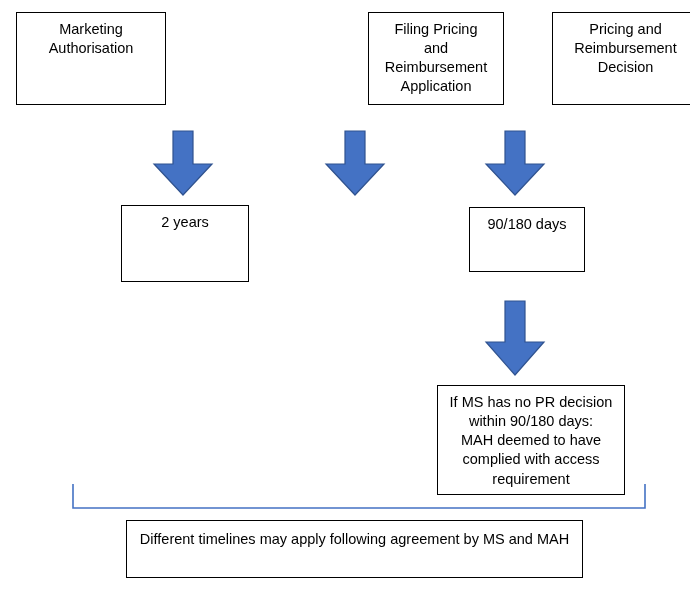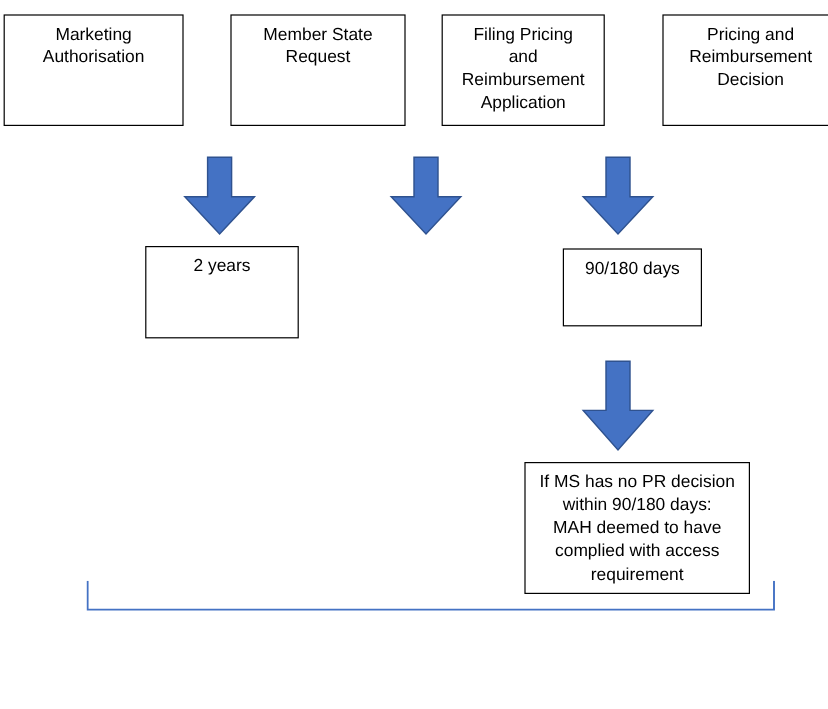--- a/index.html
+++ b/index.html
@@ -46,25 +46,23 @@
   }
   .bracket svg {
     display: block;
   }
 </style>
 </head>
 <body>
 
 <div id="canvas">
 
-  <div class="node" style="left:3px; top:12px; width:150px; height:93px;">Marketing
+  <div class="node" style="left:16px; top:12px; width:150px; height:93px;">Marketing
 Authorisation</div>
 
-  <div class="node" style="left:192px; top:12px; width:146px; height:93px;">Member State
-Request</div>
 
   <div class="node" style="left:368px; top:12px; width:136px; height:93px;">Filing Pricing
 and
 Reimbursement
 Application</div>
 
   <div class="node" style="left:552px; top:12px; width:147px; height:93px;">Pricing and
 Reimbursement
 Decision</div>
 
@@ -102,14 +100,15 @@
 MAH deemed to have
 complied with access
 requirement</div>
 
   <div class="bracket" style="left:72px; top:484px;">
     <svg width="575" height="28" viewBox="0 0 575 28">
       <path d="M1,0 L1,24 L573,24 L573,0" fill="none" stroke="#4472C4" stroke-width="1.6"></path>
     </svg>
   </div>
 
+  <div class="node mid" style="left:126px; top:520px; width:457px; height:58px; padding-top:9px;">Different timelines may apply following agreement by MS and MAH</div>
 
 </div>
 
 </body></html>

